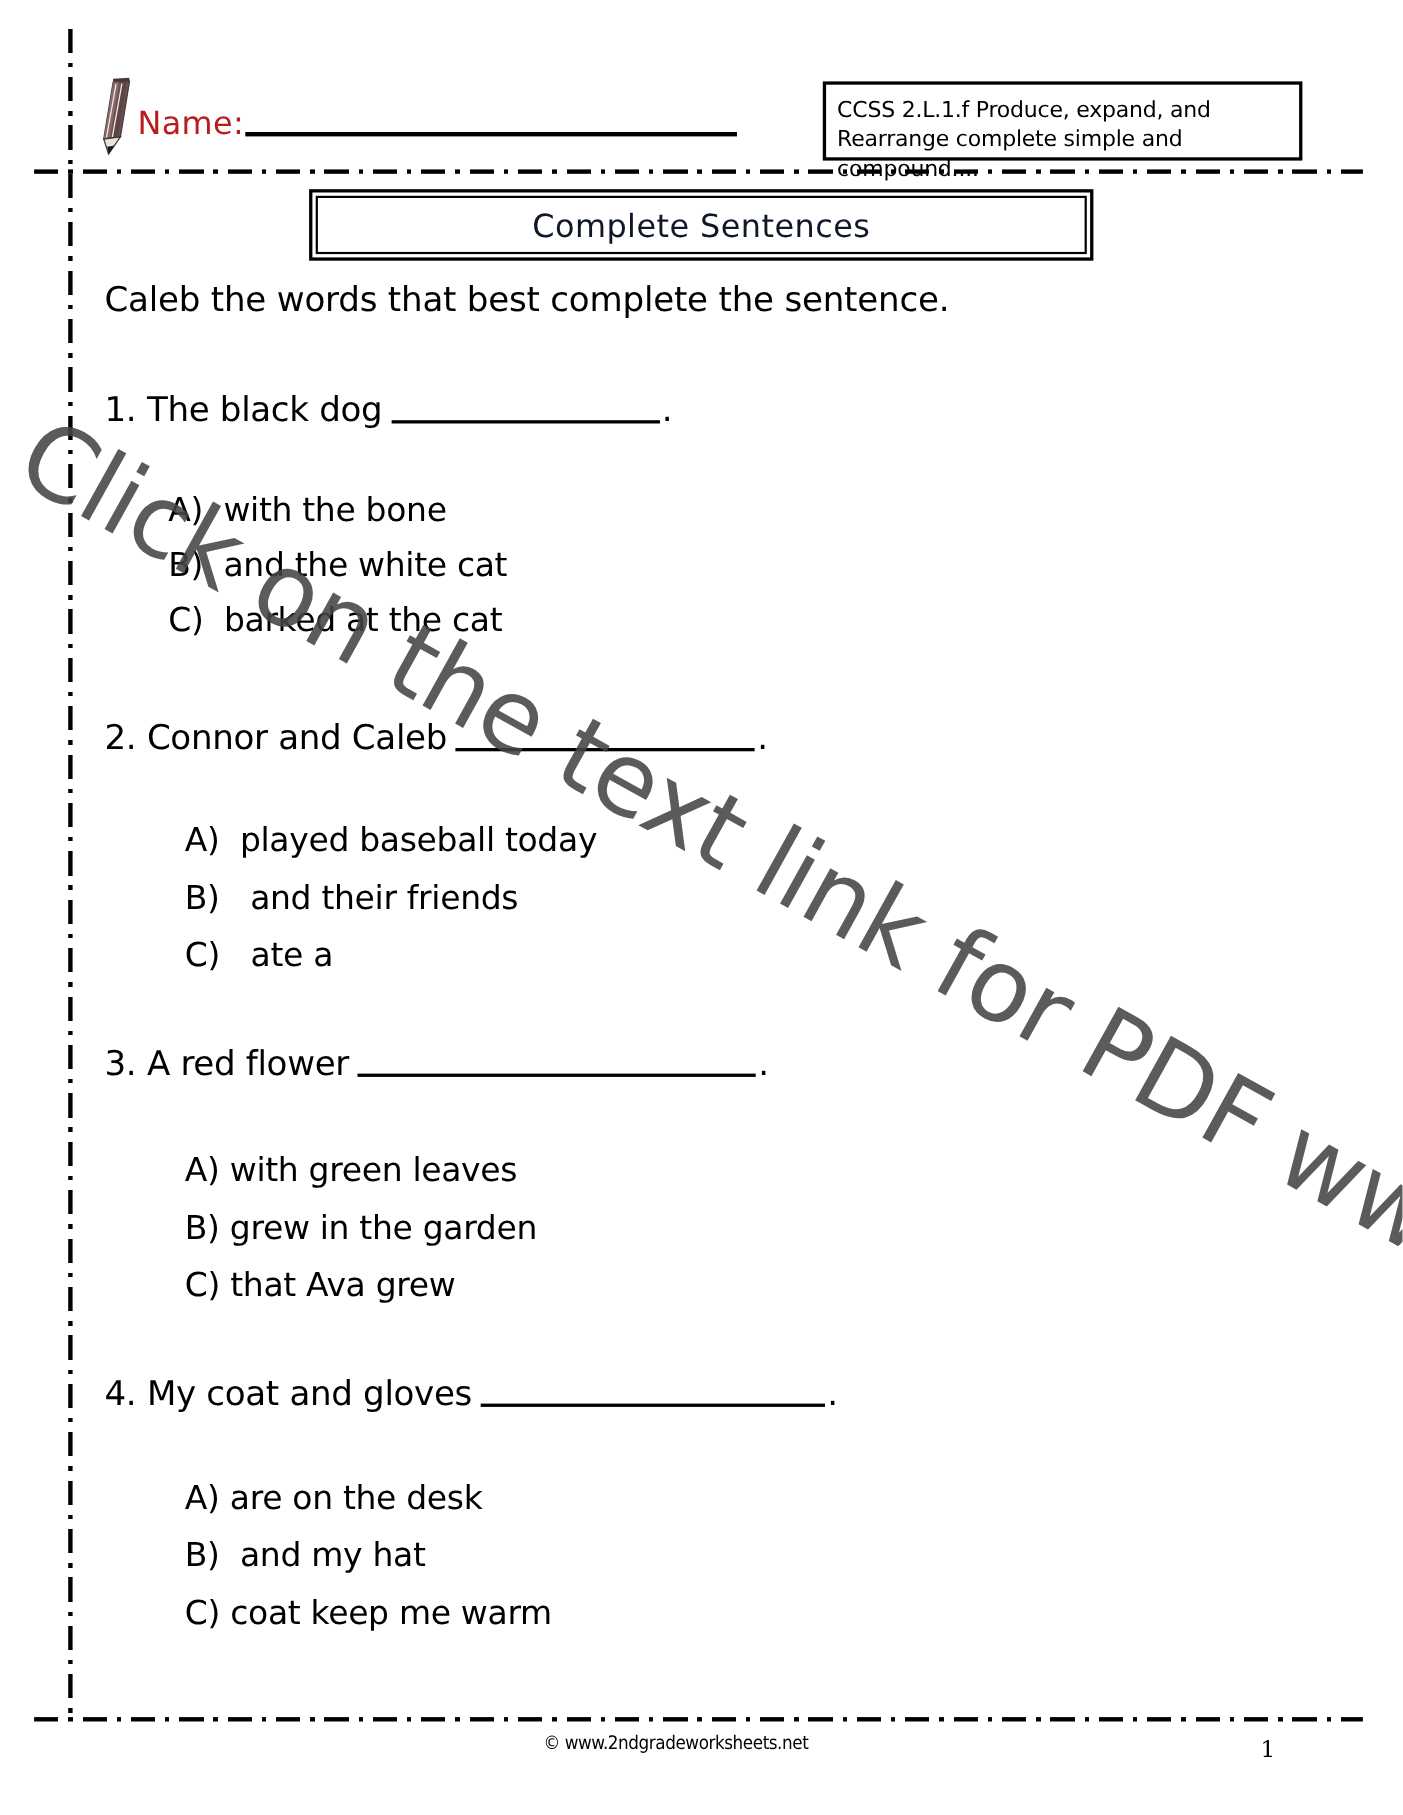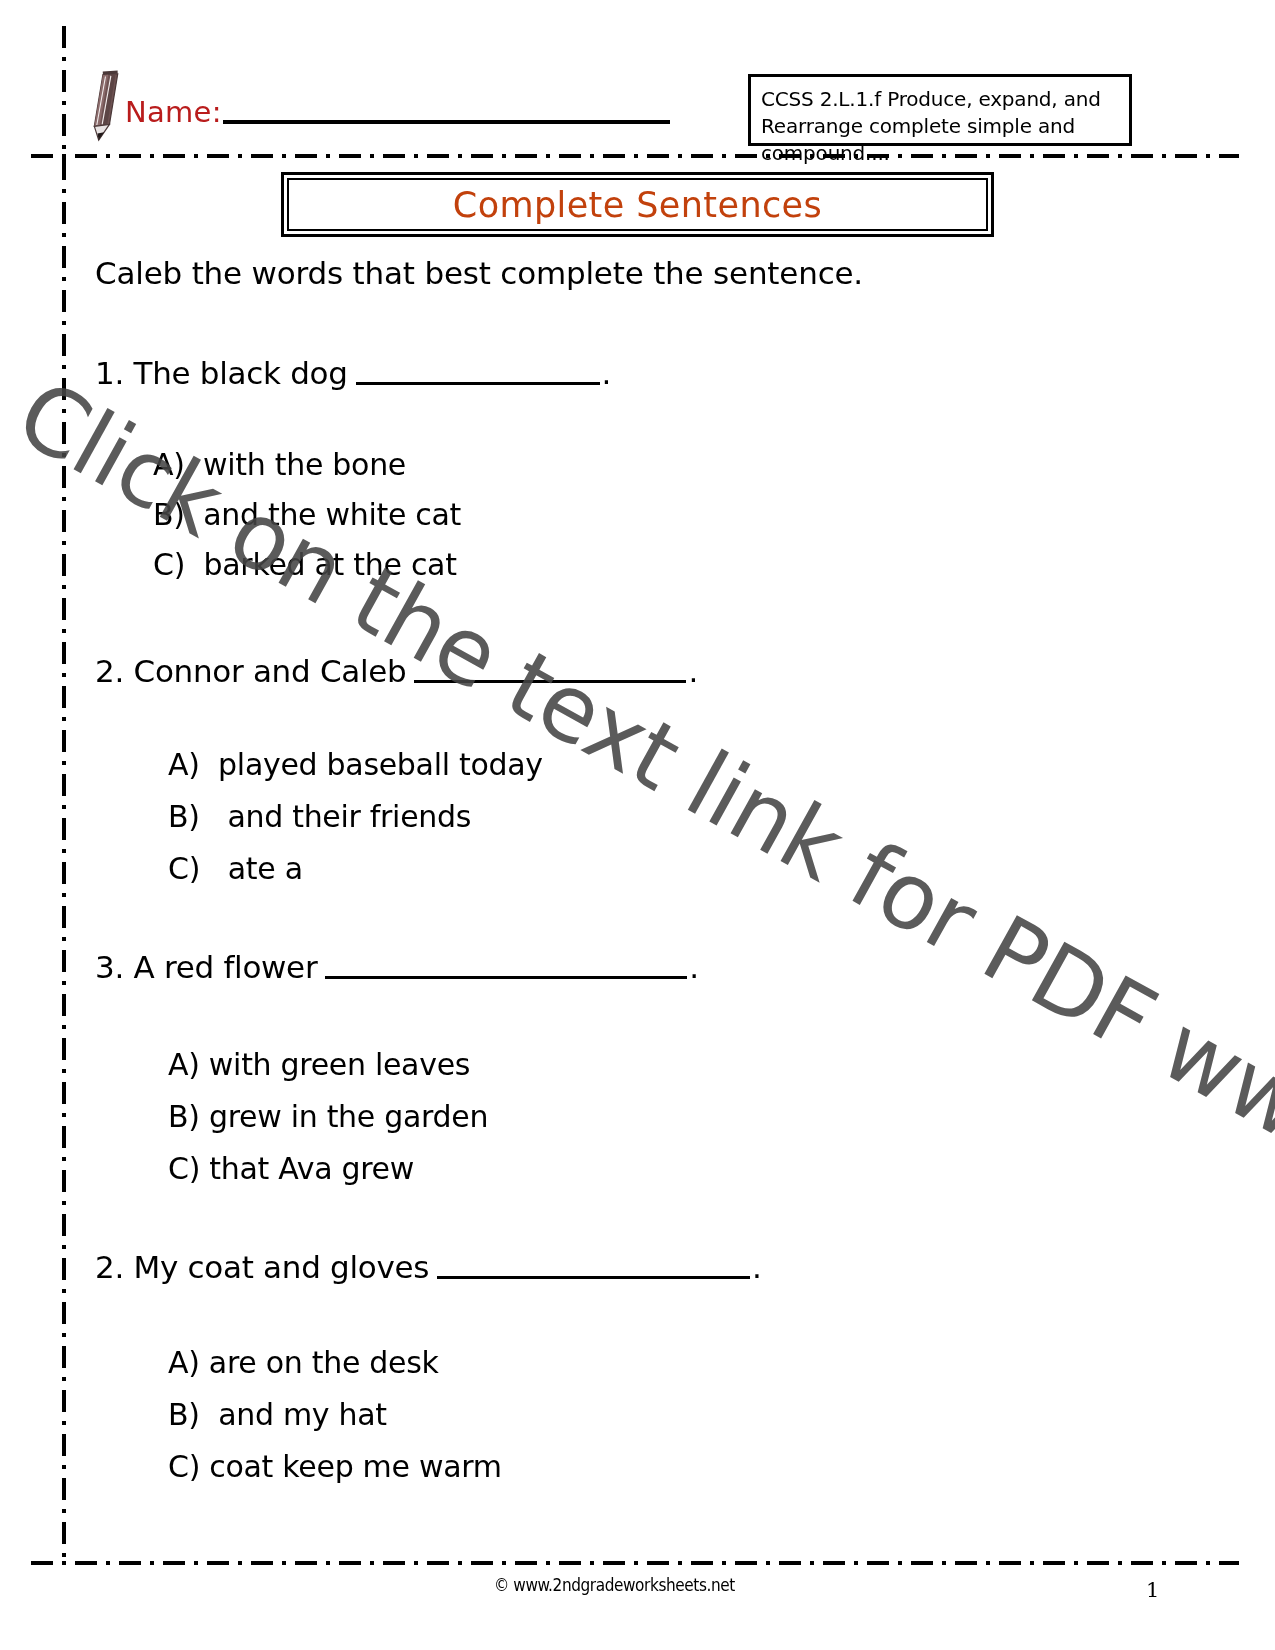--- a/index.html
+++ b/index.html
@@ -74,21 +74,21 @@
     height: 0;
     border-bottom: 4px solid #000;
     margin-bottom: 3px;
     margin-left: 1px;
   }
 
   .ccss-box {
     position: absolute;
     left: 748px;
     top: 74px;
-    width: 384px;
+    width: 436px;
     height: 72px;
     border: 3px solid #000;
     box-sizing: border-box;
     padding: 9px 0 0 10px;
   }
   .ccss-text {
     font-family: "DejaVu Sans", sans-serif;
     font-size: 20px;
     line-height: 1.35;
     color: #000;
@@ -111,22 +111,22 @@
     width: 100%;
     height: 100%;
     border: 2px solid #000;
     box-sizing: border-box;
     display: flex;
     align-items: center;
     justify-content: center;
   }
   .title-text {
     font-family: "DejaVu Sans", sans-serif;
-    font-size: 35px;
-    color: #c2410c;
+    font-size: 29px;
+    color: #0f172a;
     letter-spacing: 0.4px;
     text-align: center;
   }
 
   
   .instruction {
     position: absolute;
     left: 95px;
     top: 255px;
     font-family: "DejaVu Sans", sans-serif;
@@ -270,21 +270,21 @@
   <span class="q-blank" style="width:362px;"></span>
   <span class="q-period">.</span>
 </div>
 <div class="options" style="left:168px; top:1050px;">
   <div class="option-line" style="margin-bottom:22px;">A) with green leaves</div>
   <div class="option-line" style="margin-bottom:22px;">B) grew in the garden</div>
   <div class="option-line">C) that Ava grew</div>
 </div>
 
 <div class="question" style="top:1252px;">
-  <span class="q-stem">2. My coat and gloves</span>
+  <span class="q-stem">4. My coat and gloves</span>
   <span class="q-blank" style="width:313px;"></span>
   <span class="q-period">.</span>
 </div>
 <div class="options" style="left:168px; top:1348px;">
   <div class="option-line" style="margin-bottom:22px;">A) are on the desk</div>
   <div class="option-line" style="margin-bottom:22px;">B)  and my hat</div>
   <div class="option-line">C) coat keep me warm</div>
 </div>
 
 <div class="watermark" style="color: rgb(69, 69, 69);">Click on the text link for PDF www.theteachersguide.com</div>

